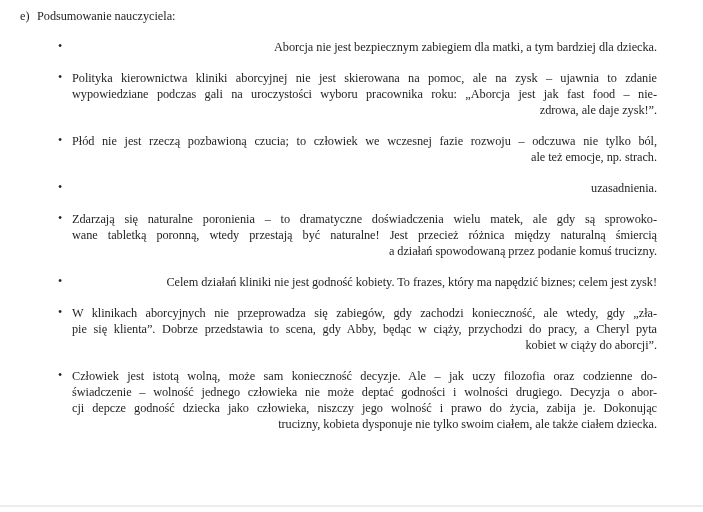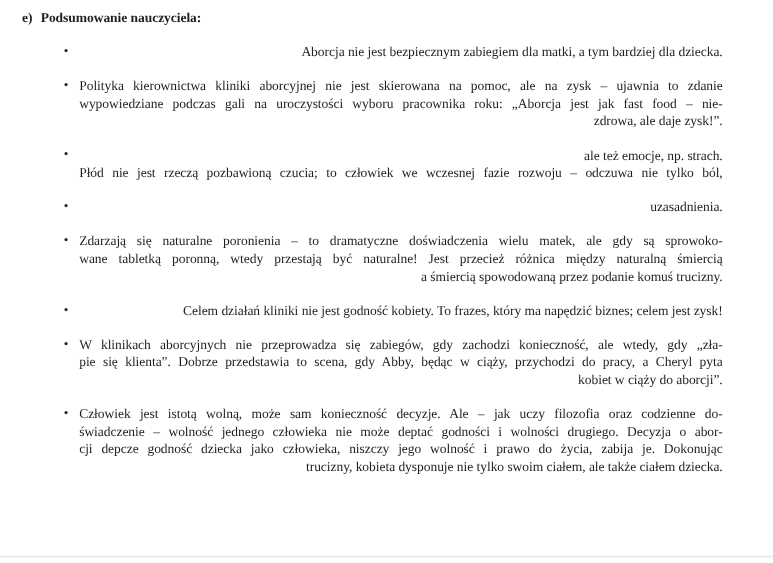--- a/index.html
+++ b/index.html
@@ -20,21 +20,20 @@
     position: absolute;
     top: 8px; left: 0; right: 0;
     font-size: 12.3px;
     letter-spacing: -0.05px;
   }
   .heading {
     padding-left: 20px;
     line-height: 16px;
     margin: 0 0 15px 0;
     white-space: nowrap;
-    font-weight: bold;
   }
   .heading .marker {
     display: inline-block;
     width: 17px;
   }
   ul.bullets {
     list-style: none;
     margin: 0; padding: 0;
   }
   ul.bullets li {
@@ -82,32 +81,32 @@
           <div class="ln last">Aborcja nie jest bezpiecznym zabiegiem dla matki, a tym bardziej dla dziecka.</div>
         </li>
         <li>
           <span class="dot">•</span>
           <div class="ln jst">Polityka kierownictwa kliniki aborcyjnej nie jest skierowana na pomoc, ale na zysk – ujawnia to zdanie</div>
           <div class="ln jst">wypowiedziane podczas gali na uroczystości wyboru pracownika roku: „Aborcja jest jak fast food – nie-</div>
           <div class="ln last">zdrowa, ale daje zysk!”.</div>
         </li>
         <li>
           <span class="dot">•</span>
+          <div class="ln jst">Płód nie jest rzeczą pozbawioną czucia; to człowiek we wczesnej fazie rozwoju – odczuwa nie tylko ból,</div>
           <div class="ln last">ale też emocje, np. strach.</div>
-          <div class="ln jst">Płód nie jest rzeczą pozbawioną czucia; to człowiek we wczesnej fazie rozwoju – odczuwa nie tylko ból,</div>
         </li>
         <li>
           <span class="dot">•</span>
           <div class="ln last">uzasadnienia.</div>
         </li>
         <li>
           <span class="dot">•</span>
           <div class="ln jst">Zdarzają się naturalne poronienia – to dramatyczne doświadczenia wielu matek, ale gdy są sprowoko-</div>
           <div class="ln jst">wane tabletką poronną, wtedy przestają być naturalne! Jest przecież różnica między naturalną śmiercią</div>
-          <div class="ln last">a śmiercią spowodowaną przez podanie komuś trucizny.</div>
+          <div class="ln last">a działań spowodowaną przez podanie komuś trucizny.</div>
         </li>
         <li>
           <span class="dot">•</span>
           <div class="ln last">Celem działań kliniki nie jest godność kobiety. To frazes, który ma napędzić biznes; celem jest zysk!</div>
         </li>
         <li>
           <span class="dot">•</span>
           <div class="ln jst">W klinikach aborcyjnych nie przeprowadza się zabiegów, gdy zachodzi konieczność, ale wtedy, gdy „zła-</div>
           <div class="ln jst">pie się klienta”. Dobrze przedstawia to scena, gdy Abby, będąc w ciąży, przychodzi do pracy, a Cheryl pyta</div>
           <div class="ln last">kobiet w ciąży do aborcji”.</div>

